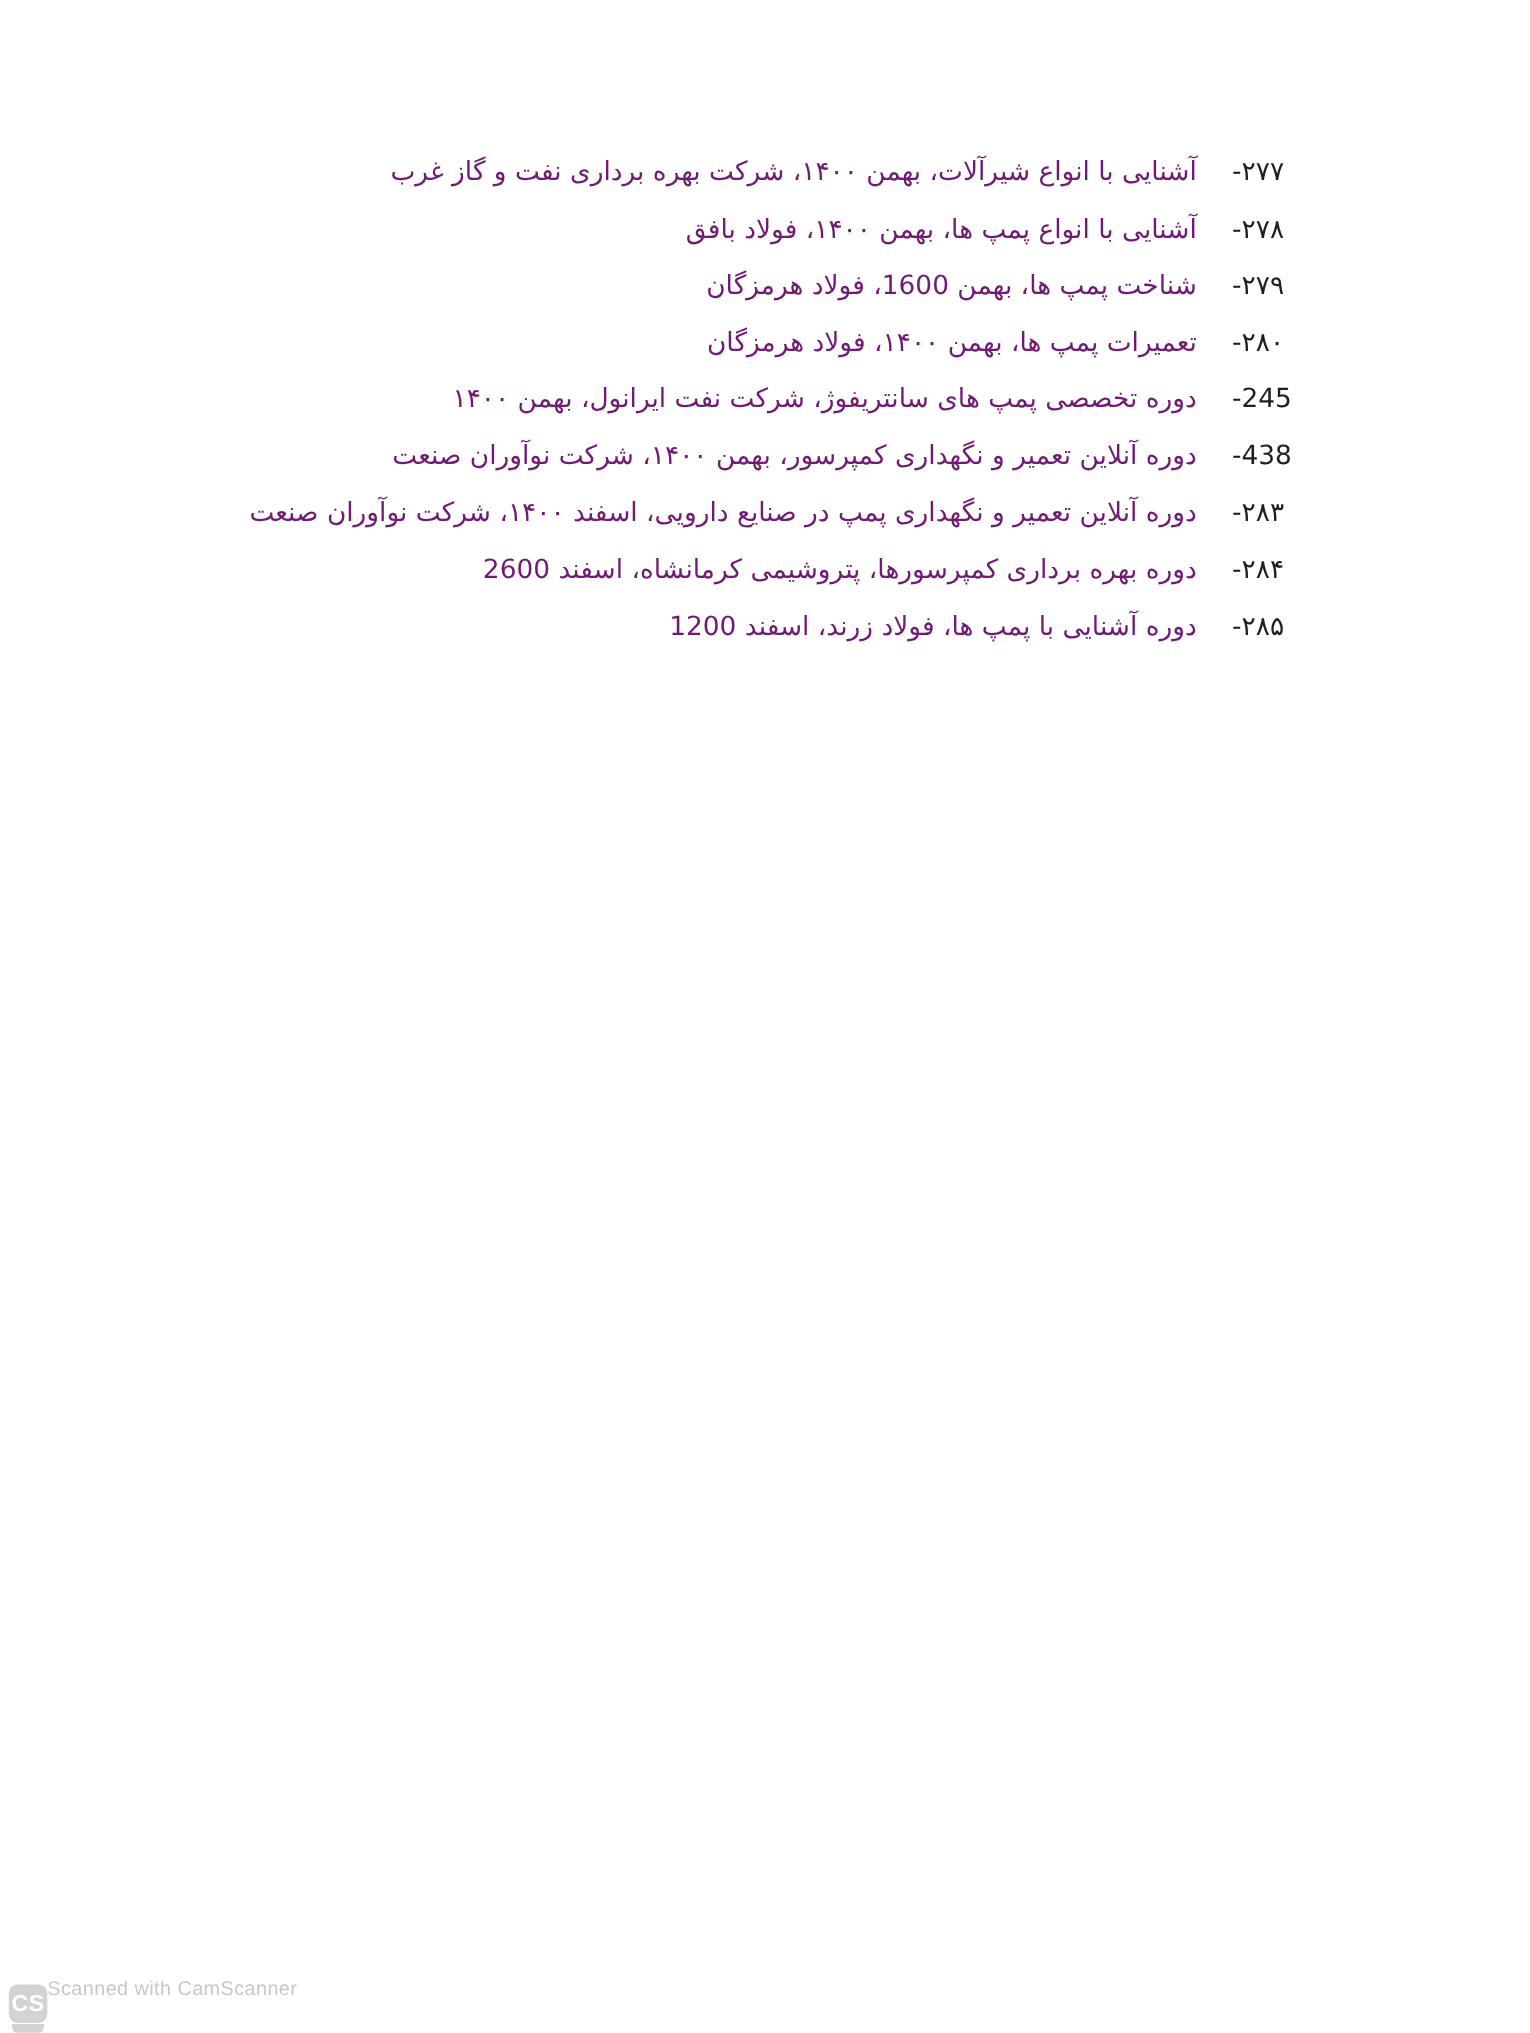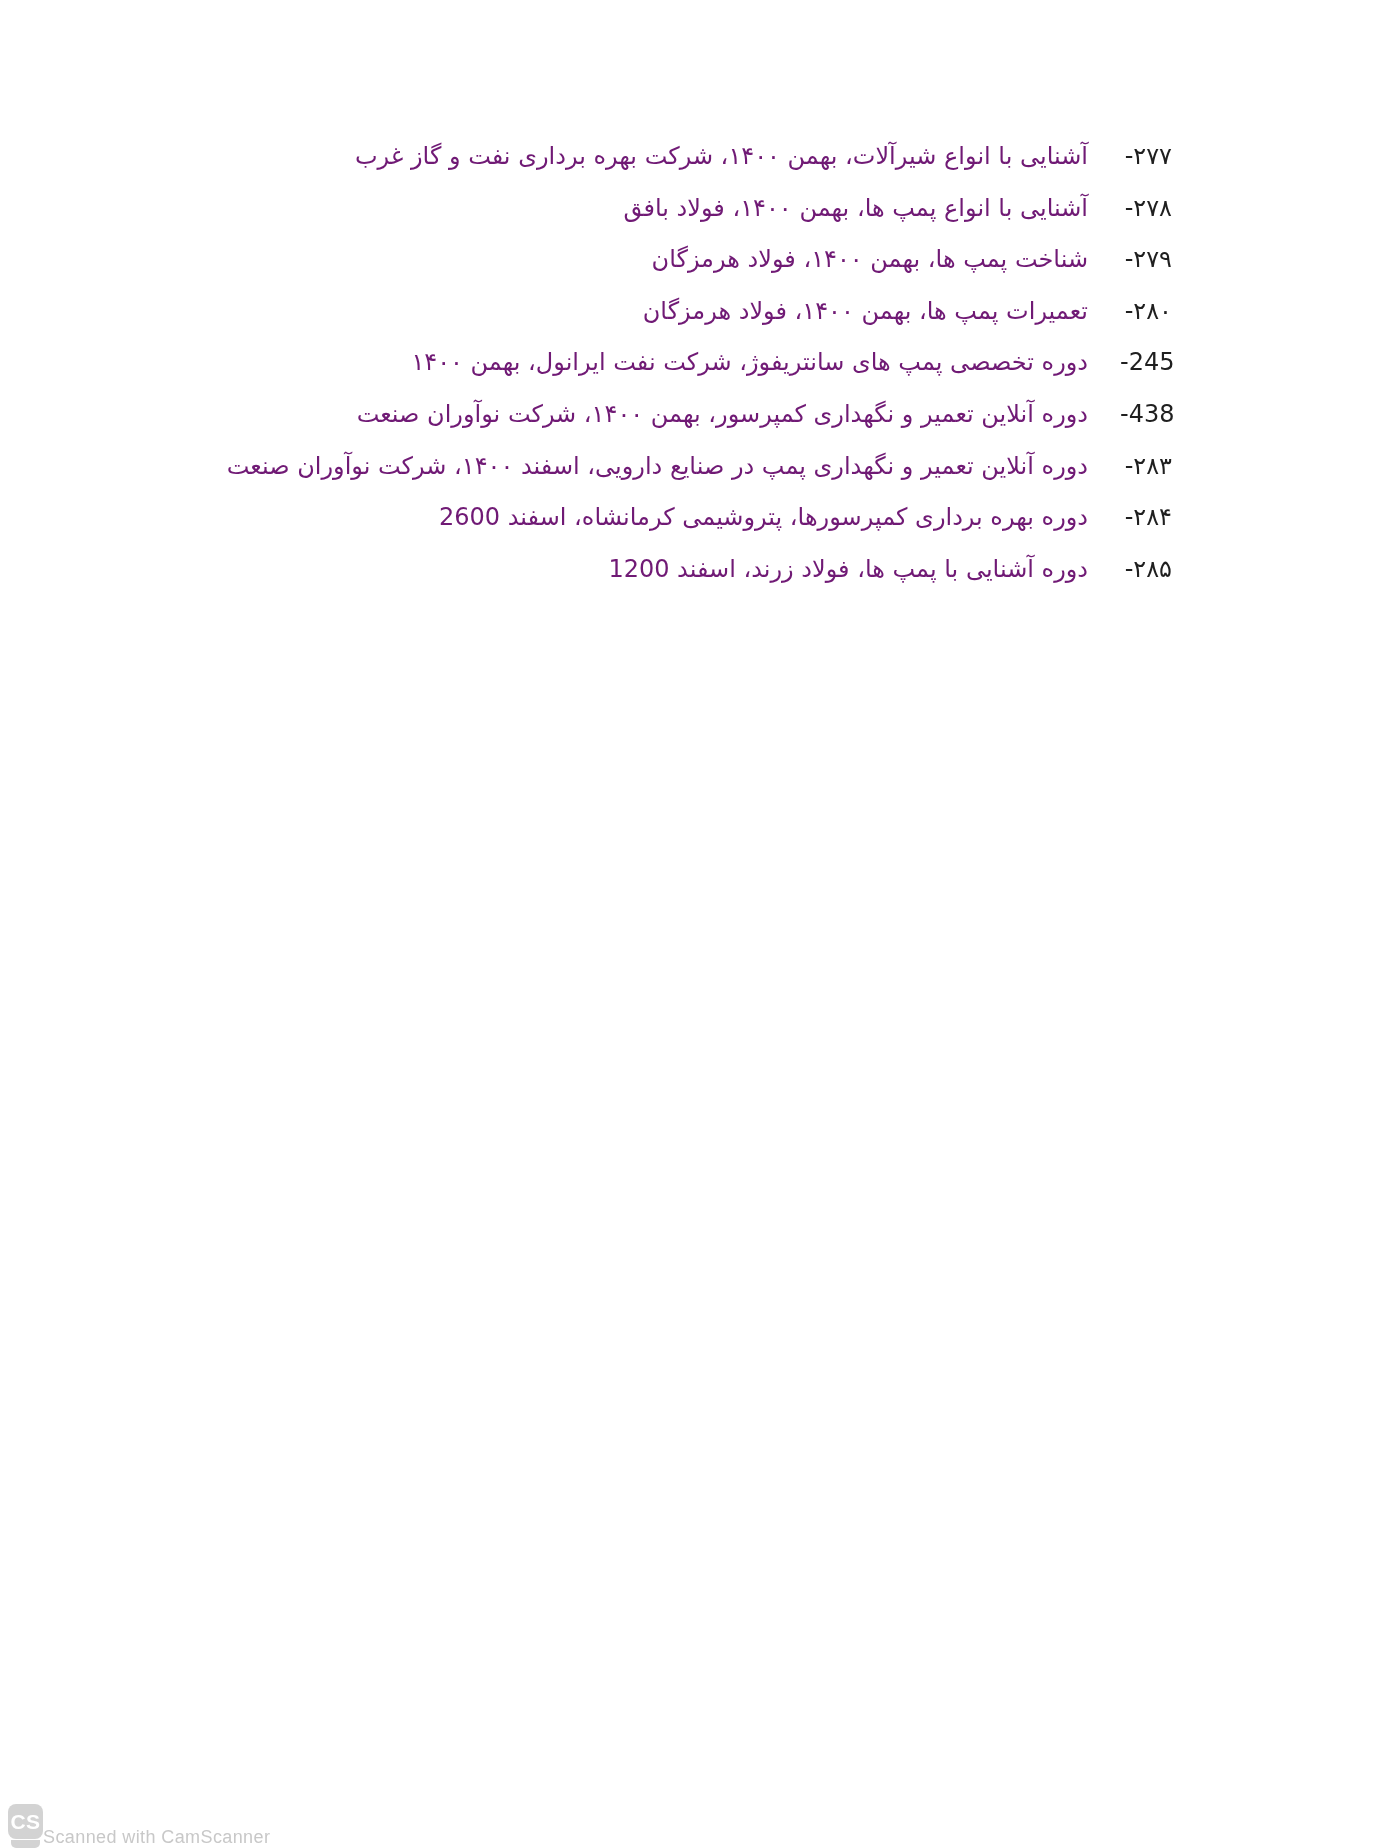--- a/index.html
+++ b/index.html
@@ -37,42 +37,42 @@
     column-gap: 32px;
     height: 51.6px;
     line-height: 51.6px;
   }
 
   .course-num {
     flex: none;
     width: 52px;
     direction: ltr;
     unicode-bidi: bidi-override;
-    text-align: right;
+    text-align: left;
     font-size: 24px;
     color: #1f1f1f;
     white-space: nowrap;
   }
 
   .course-text {
     flex: 1;
     direction: rtl;
     text-align: right;
     font-size: 24px;
     color: #701a75;
     white-space: nowrap;
   }
 
   
   .watermark {
     position: absolute;
     left: 8px;
     top: 1804px;
     display: flex;
-    align-items: flex-end;
+    align-items: flex-start;
   }
   .cs-logo-wrap {
     position: relative;
     width: 35px;
     height: 44px; 
   }
   .cs-logo {
     position: absolute;
     top: 0;
     left: 0;
@@ -118,21 +118,21 @@
       <span class="course-text">آشنایی با انواع شیرآلات، بهمن ۱۴۰۰، شرکت بهره برداری نفت و گاز غرب</span>
     </div>
 
     <div class="course-row">
       <span class="course-num">-۲۷۸</span>
       <span class="course-text">آشنایی با انواع پمپ ها، بهمن ۱۴۰۰، فولاد بافق</span>
     </div>
 
     <div class="course-row">
       <span class="course-num">-۲۷۹</span>
-      <span class="course-text">شناخت پمپ ها، بهمن ۱۴۰۰، فولاد هرمزگان</span>
+      <span class="course-text">شناخت پمپ ها، بهمن 1600، فولاد هرمزگان</span>
     </div>
 
     <div class="course-row">
       <span class="course-num">-۲۸۰</span>
       <span class="course-text">تعمیرات پمپ ها، بهمن ۱۴۰۰، فولاد هرمزگان</span>
     </div>
 
     <div class="course-row">
       <span class="course-num">-245</span>
       <span class="course-text">دوره تخصصی پمپ های سانتریفوژ، شرکت نفت ایرانول، بهمن ۱۴۰۰</span>

